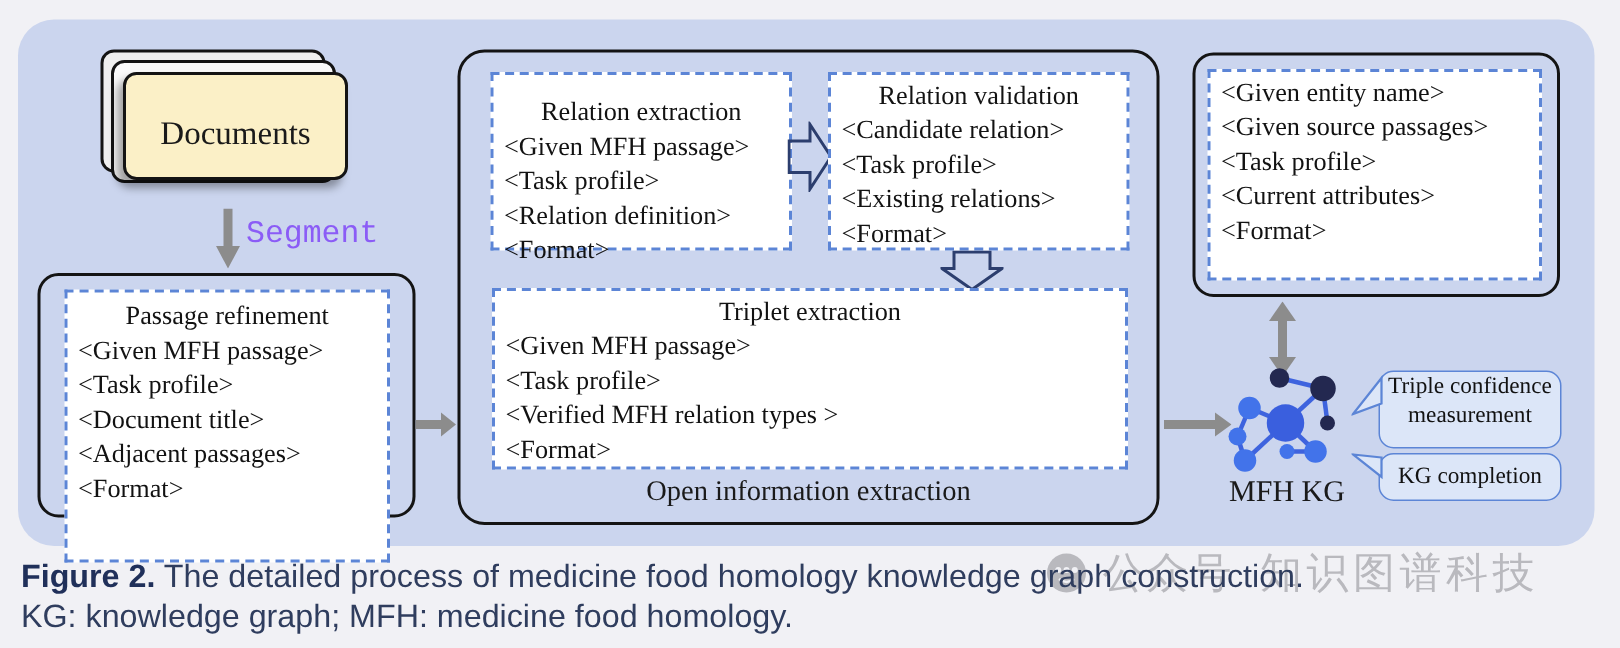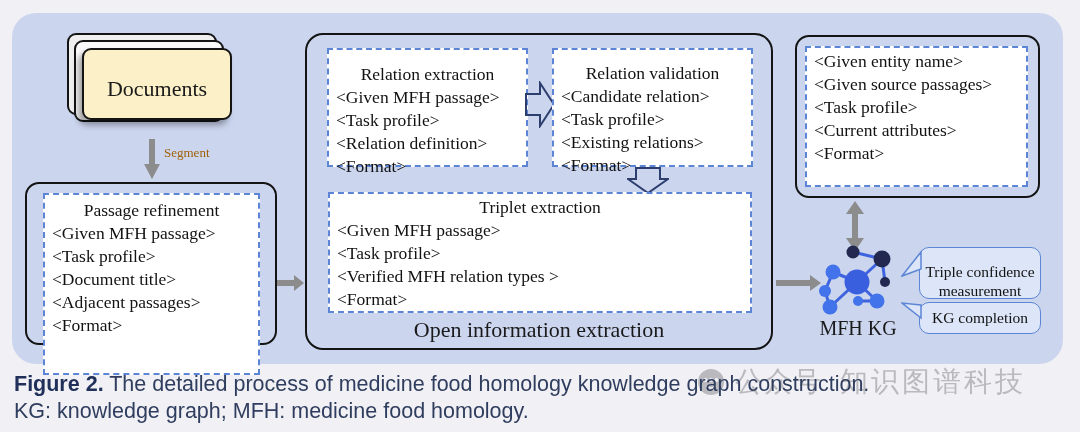--- a/index.html
+++ b/index.html
@@ -9,22 +9,22 @@
   .panel{left:12px;top:13px;width:1051px;height:351px;background:#CBD5EE;border-radius:24px;}
   .blackbox{border:2.5px solid #141414;border-radius:14px;background:transparent;}
   .dashedbox{background:#ffffff;border:2px dashed #5C85D6;font-size:17.5px;color:#121212;line-height:23px;}
   .pbox-title{text-align:center;white-space:nowrap;}
   .pbox-item{padding-left:7px;white-space:nowrap;}
   .doccard{border:2.5px solid #141414;border-radius:9px;}
   .doc-front{background:#FBF0C7;box-shadow:-4px 5px 6px rgba(0,0,0,0.35);}
   .doc-b1{background:#FAFAFA;}
   .doc-b2{background:#EFEFEF;}
   .doc-label{width:100%;text-align:center;line-height:77px;font-size:22px;color:#1a1a1a;}
-  .serif-label{font-size:13px;color:#a16207;white-space:nowrap;}
-  .oie-label{left:305px;top:317px;width:468px;text-align:center;font-size:22px;color:#1a1a1a;}
+  .serif-label{font-size:21px;color:#8b5cf6;white-space:nowrap;font-family:Liberation Mono, monospace;}
+  .oie-label{left:305px;top:317px;width:468px;text-align:center;font-size:19px;color:#1a1a1a;}
   .kg-label{left:812px;top:317px;width:92px;text-align:center;font-size:20px;color:#1a1a1a;}
   .bubble{background:#DCE6F8;border:1.5px solid #5C85D6;border-radius:10px;
           font-size:15.5px;color:#121212;text-align:center;line-height:19px;}
   .caption{left:14px;width:1055px;font-family:"Liberation Sans",sans-serif;
            font-size:21.5px;color:#2F3D5E;z-index:2;white-space:nowrap;}
   .cap-bold{font-weight:bold;color:#20305A;}
   .watermark{left:697px;top:363px;display:flex;align-items:center;z-index:3;opacity:0.62;
              font-family:"Liberation Sans",sans-serif;color:#97979D;font-size:28px;z-index:1;}
   .wm-name{margin-left:18px;letter-spacing:3px;}
   .wm-account{margin-left:10px;letter-spacing:1px;}
@@ -71,21 +71,21 @@
     <div class="pbox-item">&lt;Given MFH passage&gt;</div>
     <div class="pbox-item">&lt;Task profile&gt;</div>
     <div class="pbox-item">&lt;Relation definition&gt;</div>
     <div class="pbox-item">&lt;Format&gt;</div>
   </div>
 
   <svg class="abs" style="left:525px;top:81px;" width="30" height="47">
     <polygon points="1,13 15,13 15,2 29,23.5 15,45 15,34 1,34" fill="none" stroke="#2C3E6E" stroke-width="2"></polygon>
   </svg>
 
-  <div class="abs dashedbox" style="left:552px;top:48px;width:201px;height:119px;padding-top:12px;">
+  <div class="abs dashedbox" style="left:552px;top:48px;width:201px;height:119px;padding-top:2px;">
     <div class="pbox-title">Relation validation</div>
     <div class="pbox-item">&lt;Candidate relation&gt;</div>
     <div class="pbox-item">&lt;Task profile&gt;</div>
     <div class="pbox-item">&lt;Existing relations&gt;</div>
     <div class="pbox-item">&lt;Format&gt;</div>
   </div>
 
   <svg class="abs" style="left:627px;top:167px;" width="42" height="27">
     <polygon points="9,1 33,1 33,12 41,12 21,26 1,12 9,12" fill="none" stroke="#2C3E6E" stroke-width="2"></polygon>
   </svg>
@@ -135,21 +135,21 @@
     <circle cx="77" cy="41" r="5" fill="#232850"></circle>
     <circle cx="25" cy="31" r="7.5" fill="#4273EA"></circle>
     <circle cx="49" cy="41" r="12.5" fill="#3A5FDE"></circle>
     <circle cx="17" cy="50" r="6" fill="#4273EA"></circle>
     <circle cx="22" cy="66" r="7.5" fill="#4273EA"></circle>
     <circle cx="50" cy="60" r="5" fill="#4273EA"></circle>
     <circle cx="69" cy="60" r="7.5" fill="#4273EA"></circle>
   </svg>
   <div class="abs kg-label">MFH KG</div>
 
-  <div class="abs bubble" style="left:919px;top:247px;width:122px;height:52px;padding-top:14px;">Triple confidence measurement</div>
+  <div class="abs bubble" style="left:919px;top:247px;width:122px;height:52px;padding-top:0;">Triple confidence measurement</div>
   <svg class="abs" style="left:901px;top:250px;" width="21" height="28">
     <polygon points="20,2 1,26 20,19" fill="#DCE6F8" stroke="#5C85D6" stroke-width="1.5"></polygon>
   </svg>
 
   <div class="abs bubble" style="left:919px;top:302px;width:122px;height:32px;line-height:29px;">KG completion</div>
   <svg class="abs" style="left:901px;top:301px;" width="21" height="22">
     <polygon points="20,4 1,2 20,17" fill="#DCE6F8" stroke="#5C85D6" stroke-width="1.5"></polygon>
   </svg>
 
   <div class="abs watermark">

